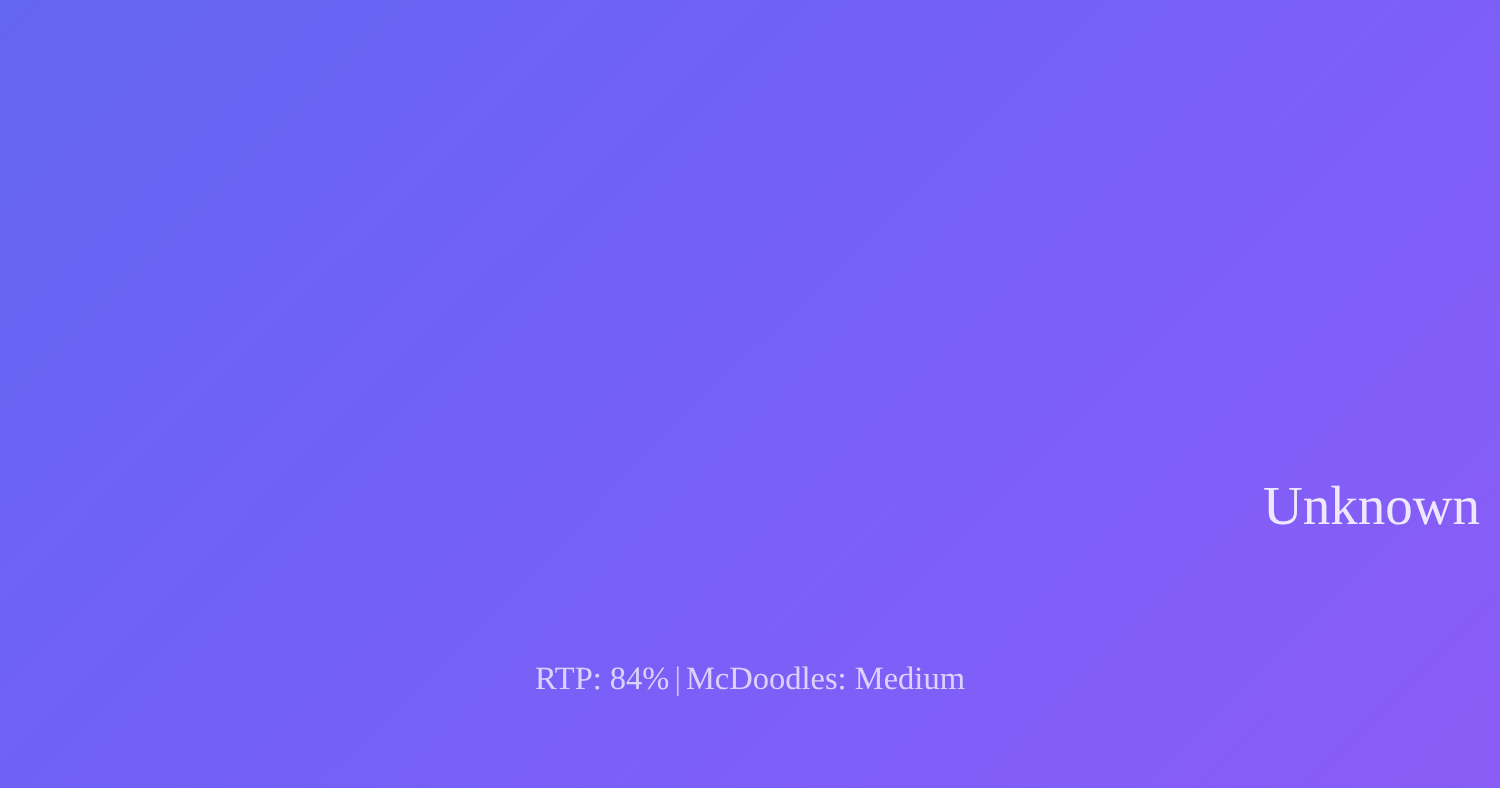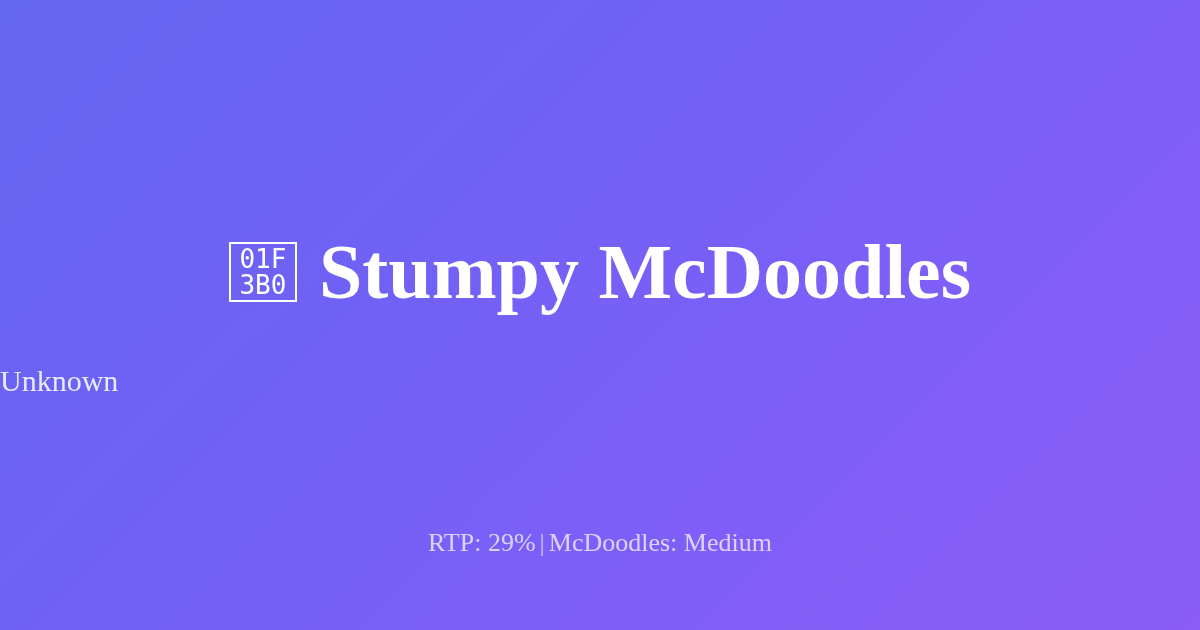--- a/index.html
+++ b/index.html
@@ -77,25 +77,25 @@
     white-space: nowrap;
     letter-spacing: 0px;
   }
 
   
   .card-subtitle {
     position: absolute;
     top: 363px;
     left: 0;
     right: 0;
-    margin: 0;
-    text-align: left;
+    margin: 16px;
+    text-align: right;
     font-family: "Liberation Serif", "DejaVu Serif", serif;
     font-weight: 400;
-    font-size: 30px;
+    font-size: 44px;
     line-height: 1.2;
     color: rgba(255, 255, 255, 0.86);
     white-space: nowrap;
   }
 
   
   .card-meta {
     position: absolute;
     top: 527px;
     left: 0;
@@ -112,29 +112,20 @@
   .card-meta .meta-sep {
     padding: 0 4px;
     color: rgba(255, 255, 255, 0.62);
   }
 </style>
 </head>
 <body>
 
 <div class="og-card">
 
-  <div class="title-row">
-
-    <span class="tofu-glyph">
-      <span class="tofu-line">01F</span>
-      <span class="tofu-line">3B0</span>
-    </span>
-
-    <h1 class="card-title">Stumpy McDoodles</h1>
-  </div>
 
   <p class="card-subtitle">Unknown</p>
 
   <p class="card-meta">
-    <span>RTP: 29%</span><span class="meta-sep">|</span><span>McDoodles: Medium</span>
+    <span>RTP: 84%</span><span class="meta-sep">|</span><span>McDoodles: Medium</span>
   </p>
 
 </div>
 
 </body></html>

